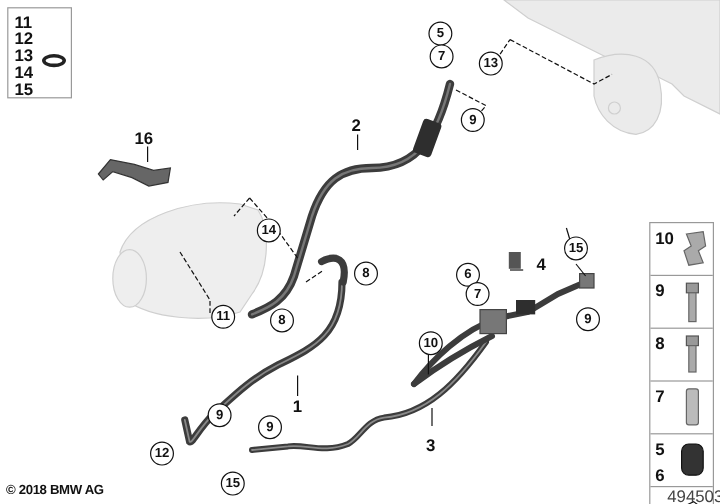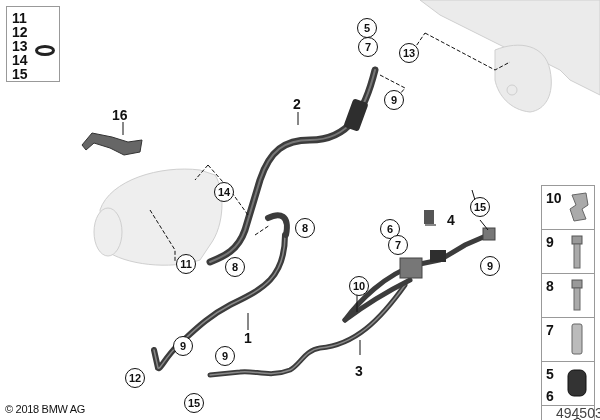--- a/index.html
+++ b/index.html
@@ -13,21 +13,21 @@
   .legend-box { position:absolute; left:6px; top:6px; width:52px; height:74px;
                 border:1px solid #999; background:#fff; }
   .legend-box .ln { position:absolute; left:5px; font-weight:bold; font-size:14px; line-height:14px; }
   .legend-box .oring { position:absolute; left:28px; top:38px; width:20px; height:11px;
                        border:3px solid #222; border-radius:50%; box-sizing:border-box; }
   .side-panel { position:absolute; left:541px; top:185px; width:52px; border:1px solid #999; background:#fff; }
   .side-cell { position:relative; border-bottom:1px solid #999; height:43px; }
   .side-cell:last-child { border-bottom:none; }
   .side-cell .num { position:absolute; left:4px; top:4px; font-weight:bold; font-size:14px; }
   .side-cell .num2 { position:absolute; left:4px; top:26px; font-weight:bold; font-size:14px; }
-  .copyright { position:absolute; left:5px; top:403px; font-size:11px; font-weight:normal; letter-spacing:-0.3px; }
+  .copyright { position:absolute; left:5px; top:403px; font-size:11px; font-weight:bold; letter-spacing:-0.3px; }
   .diagram-id { position:absolute; left:556px; top:405px; font-size:14px; color:#444; }
 </style>
 </head>
 <body>
 
 <svg id="diagram" viewBox="0 0 600 420" xmlns="http://www.w3.org/2000/svg">
 
   <g fill="#ebebeb" stroke="#cfcfcf" stroke-width="1">
     <path d="M420,0 L600,0 L600,95 L570,80 L560,70 L540,60 L520,55 L500,45 L470,30 L440,15 Z"></path>
     <path d="M495,50 C520,40 545,45 550,70 C555,95 545,110 530,112 C510,110 498,95 495,80 Z"></path>

